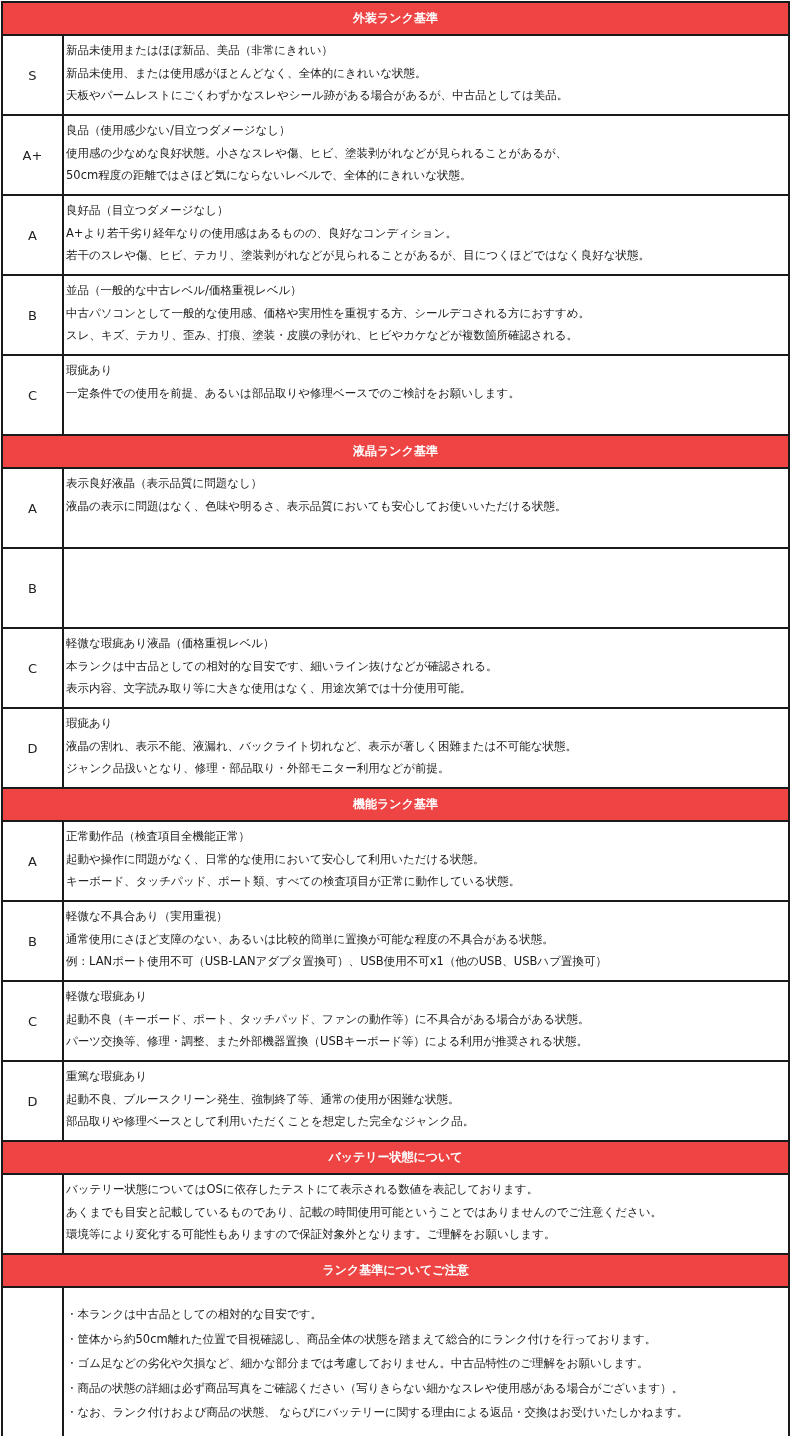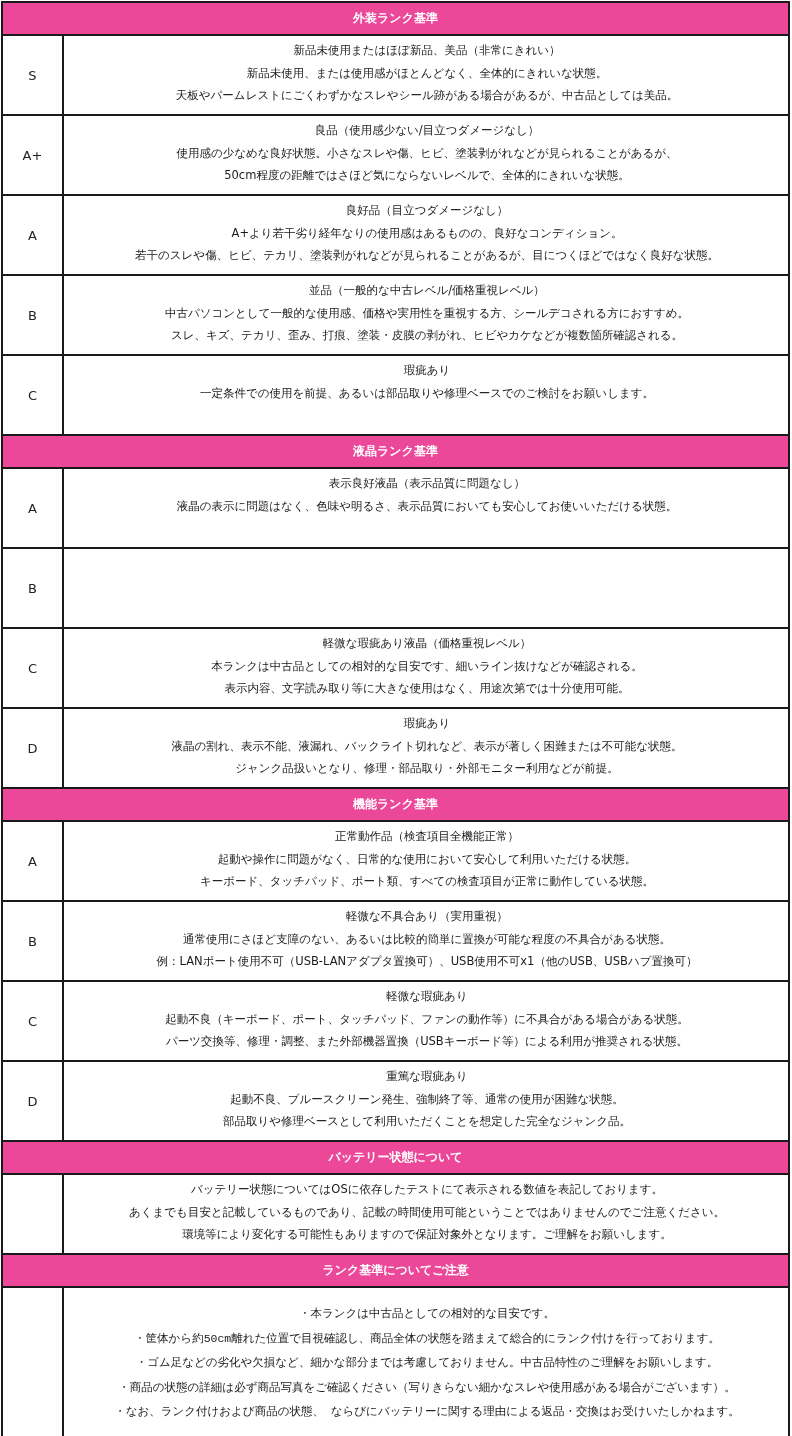--- a/index.html
+++ b/index.html
@@ -1,26 +1,26 @@
 <!DOCTYPE html>
 <html><head>
 <meta charset="utf-8">
 <style>
   html, body { margin:0; padding:0; background:#ffffff; }
   body { width:792px; height:1436px; overflow:hidden; font-family:"DejaVu Sans","Liberation Sans",sans-serif; color:#111; }
   .tbl { position:absolute; left:1px; top:1px; width:789px; border:2px solid #1a1a1a; box-sizing:border-box; }
-  .sec-head { height:31px; background:#ec4899; color:#fff; font-weight:bold; font-size:12px; display:flex; align-items:center; justify-content:center; border-bottom:2px solid #1a1a1a; box-sizing:content-box; }
+  .sec-head { height:31px; background:#ef4444; color:#fff; font-weight:bold; font-size:12px; display:flex; align-items:center; justify-content:center; border-bottom:2px solid #1a1a1a; box-sizing:content-box; }
   .row { display:flex; border-bottom:2px solid #1a1a1a; background:#fff; }
   .row:last-child { border-bottom:none; }
   .rank { width:59px; flex:0 0 59px; border-right:2px solid #1a1a1a; display:flex; align-items:center; justify-content:center; font-size:13px; color:#222; }
-  .desc { flex:1; padding:4px 0 4px 2px; font-size:11.5px; line-height:22.5px; color:#1a1a1a; white-space:nowrap; overflow:hidden;text-align:center; }
+  .desc { flex:1; padding:4px 0 4px 2px; font-size:11.5px; line-height:22.5px; color:#1a1a1a; white-space:nowrap; overflow:hidden; }
   .desc .line { display:block; height:22.5px; }
   .row.std { height:78px; }
   .row.std .desc { padding-top:3px; }
-  .row.notes { height:148px;font-family:Liberation Mono, monospace; }
+  .row.notes { height:148px; }
   .row.notes .desc { padding-top:14px; line-height:24.5px; }
   .row.notes .desc .line { height:24.5px; }
 </style>
 </head>
 <body>
 
 <div class="tbl">
 
   <div class="sec-head">外装ランク基準</div>
   <div class="row std">

